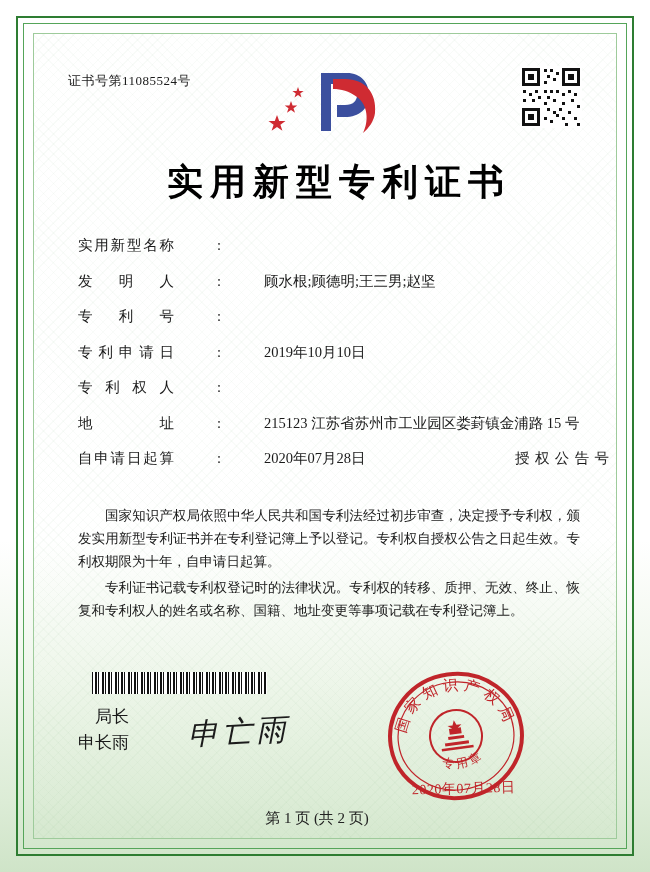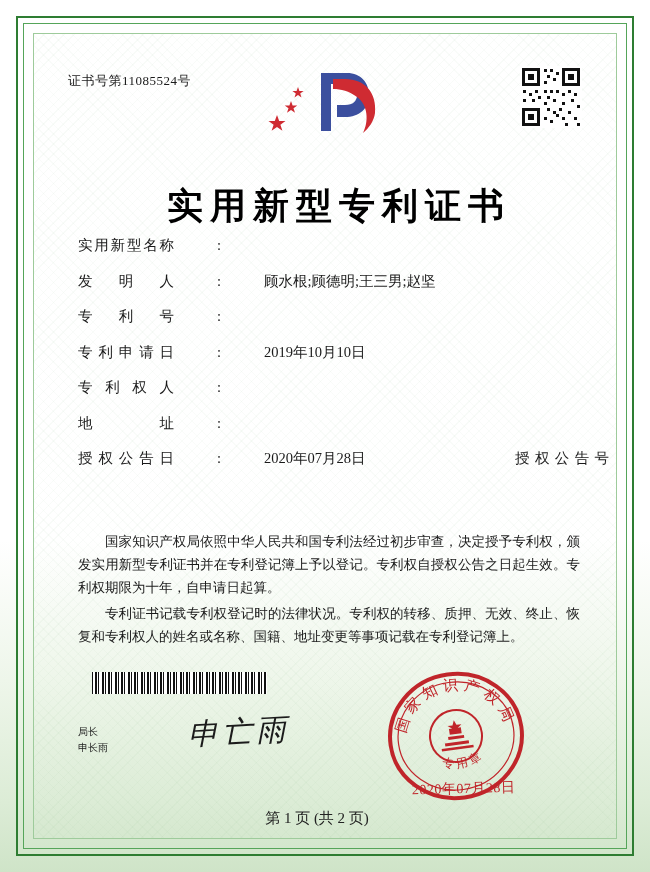--- a/index.html
+++ b/index.html
@@ -77,21 +77,21 @@
     position: absolute;
     left: 0; right: 0; top: 64px;
     height: 74px;
     display: flex;
     justify-content: center;
     align-items: center;
   }
 
   .title {
     position: absolute;
-    left: 0; right: 0; top: 182px;
+    left: 0; right: 0; top: 158px;
     text-align: center;
     font-size: 36px;
     font-weight: bold;
     letter-spacing: 7px;
     font-family: "Liberation Serif", serif;
     color: #000;
     margin-left: 28px;
   }
 
   .fields {
@@ -136,21 +136,21 @@
     text-align: justify;
     text-align-last: justify;
   }
   .field-value2 {
     flex: 1;
   }
 
   .paragraphs {
     position: absolute;
     left: 78px; right: 70px;
-    top: 530px;
+    top: 504px;
     font-size: 13.5px;
     line-height: 1.72;
     text-align: justify;
   }
   .paragraphs p {
     margin: 0 0 2px 0;
     text-indent: 2em;
   }
 
   
@@ -162,23 +162,24 @@
       to right,
       #111 0px, #111 1px, #fff 1px, #fff 3px,
       #111 3px, #111 5px, #fff 5px, #fff 6px,
       #111 6px, #111 7px, #fff 7px, #fff 10px,
       #111 10px, #111 12px, #fff 12px, #fff 13px
     );
   }
 
   .signature-block {
     position: absolute;
-    left: 78px; top: 724px;
-    font-size: 10px;
+    left: 78px; top: 704px;
+    font-size: 17px;
     line-height: 1.55;
+    text-align: right;
   }
   .sign-script {
     position: absolute;
     left: 188px; top: 712px;
     font-size: 30px;
     font-family: "Liberation Serif", serif;
     font-style: italic;
     letter-spacing: 4px;
     color: #1b1b1b;
     transform: rotate(-3deg);
@@ -312,23 +313,24 @@
       <span class="field-colon">:</span>
       <span class="field-value">2019年10月10日</span>
     </div>
     <div class="field-row">
       <span class="field-label">专利权人</span>
       <span class="field-colon">:</span>
     </div>
     <div class="field-row">
       <span class="field-label">地址</span>
       <span class="field-colon">:</span>
+      <span class="field-value">215123 江苏省苏州市工业园区娄葑镇金浦路 15 号</span>
     </div>
     <div class="field-row dual">
-      <span class="field-label">授权公告日</span>
+      <span class="field-label">自申请日起算</span>
       <span class="field-colon">:</span>
       <span class="field-value">2020年07月28日</span>
       <span class="field-label2">授权公告号</span>
       <span class="field-colon">:</span>
       <span class="field-value2">CN 211114458 U</span>
     </div>
   </div>
 
   <div class="paragraphs">
     <p>国家知识产权局依照中华人民共和国专利法经过初步审查，决定授予专利权，颁发实用新型专利证书并在专利登记簿上予以登记。专利权自授权公告之日起生效。专利权期限为十年，自申请日起算。</p>

